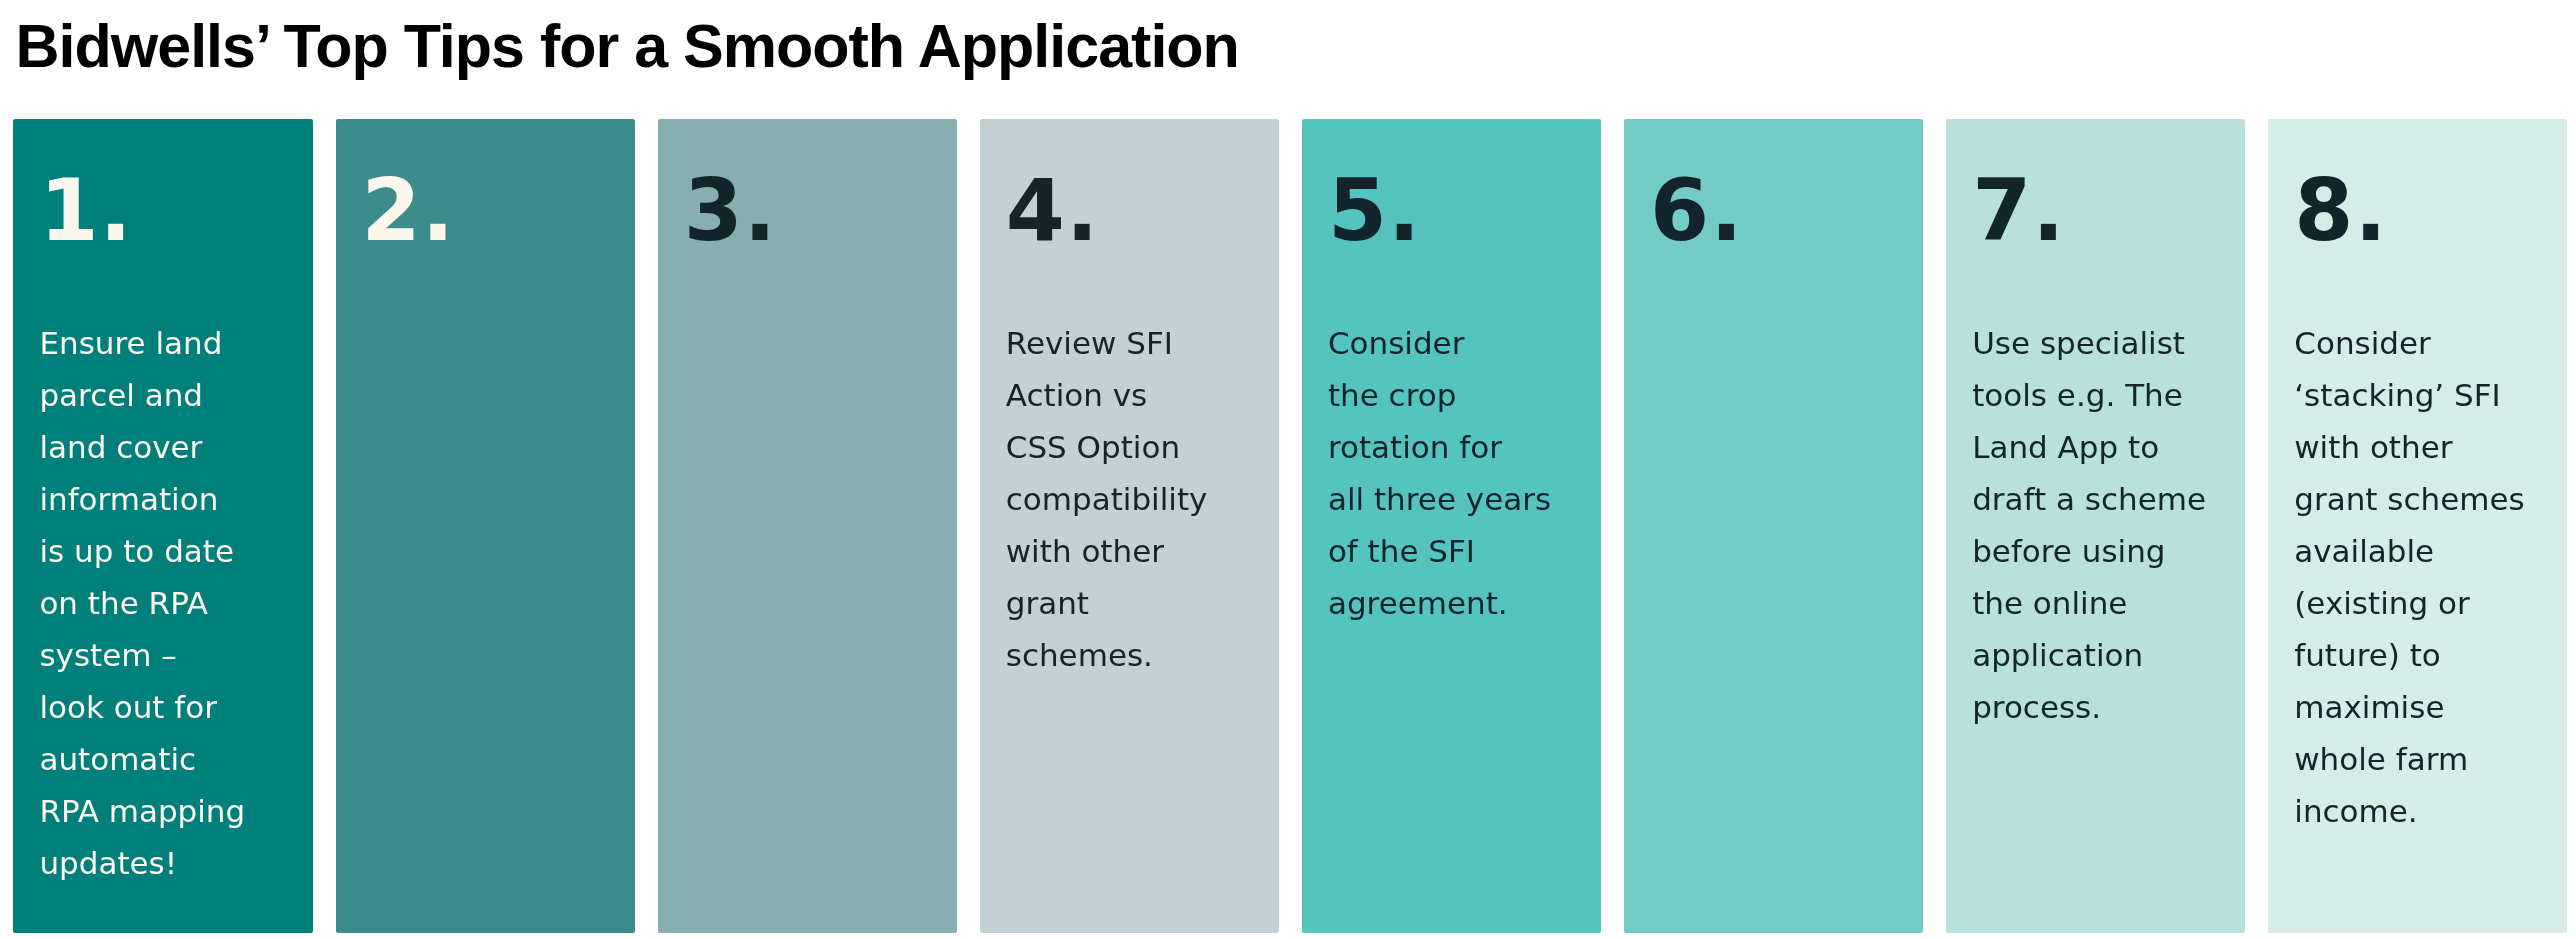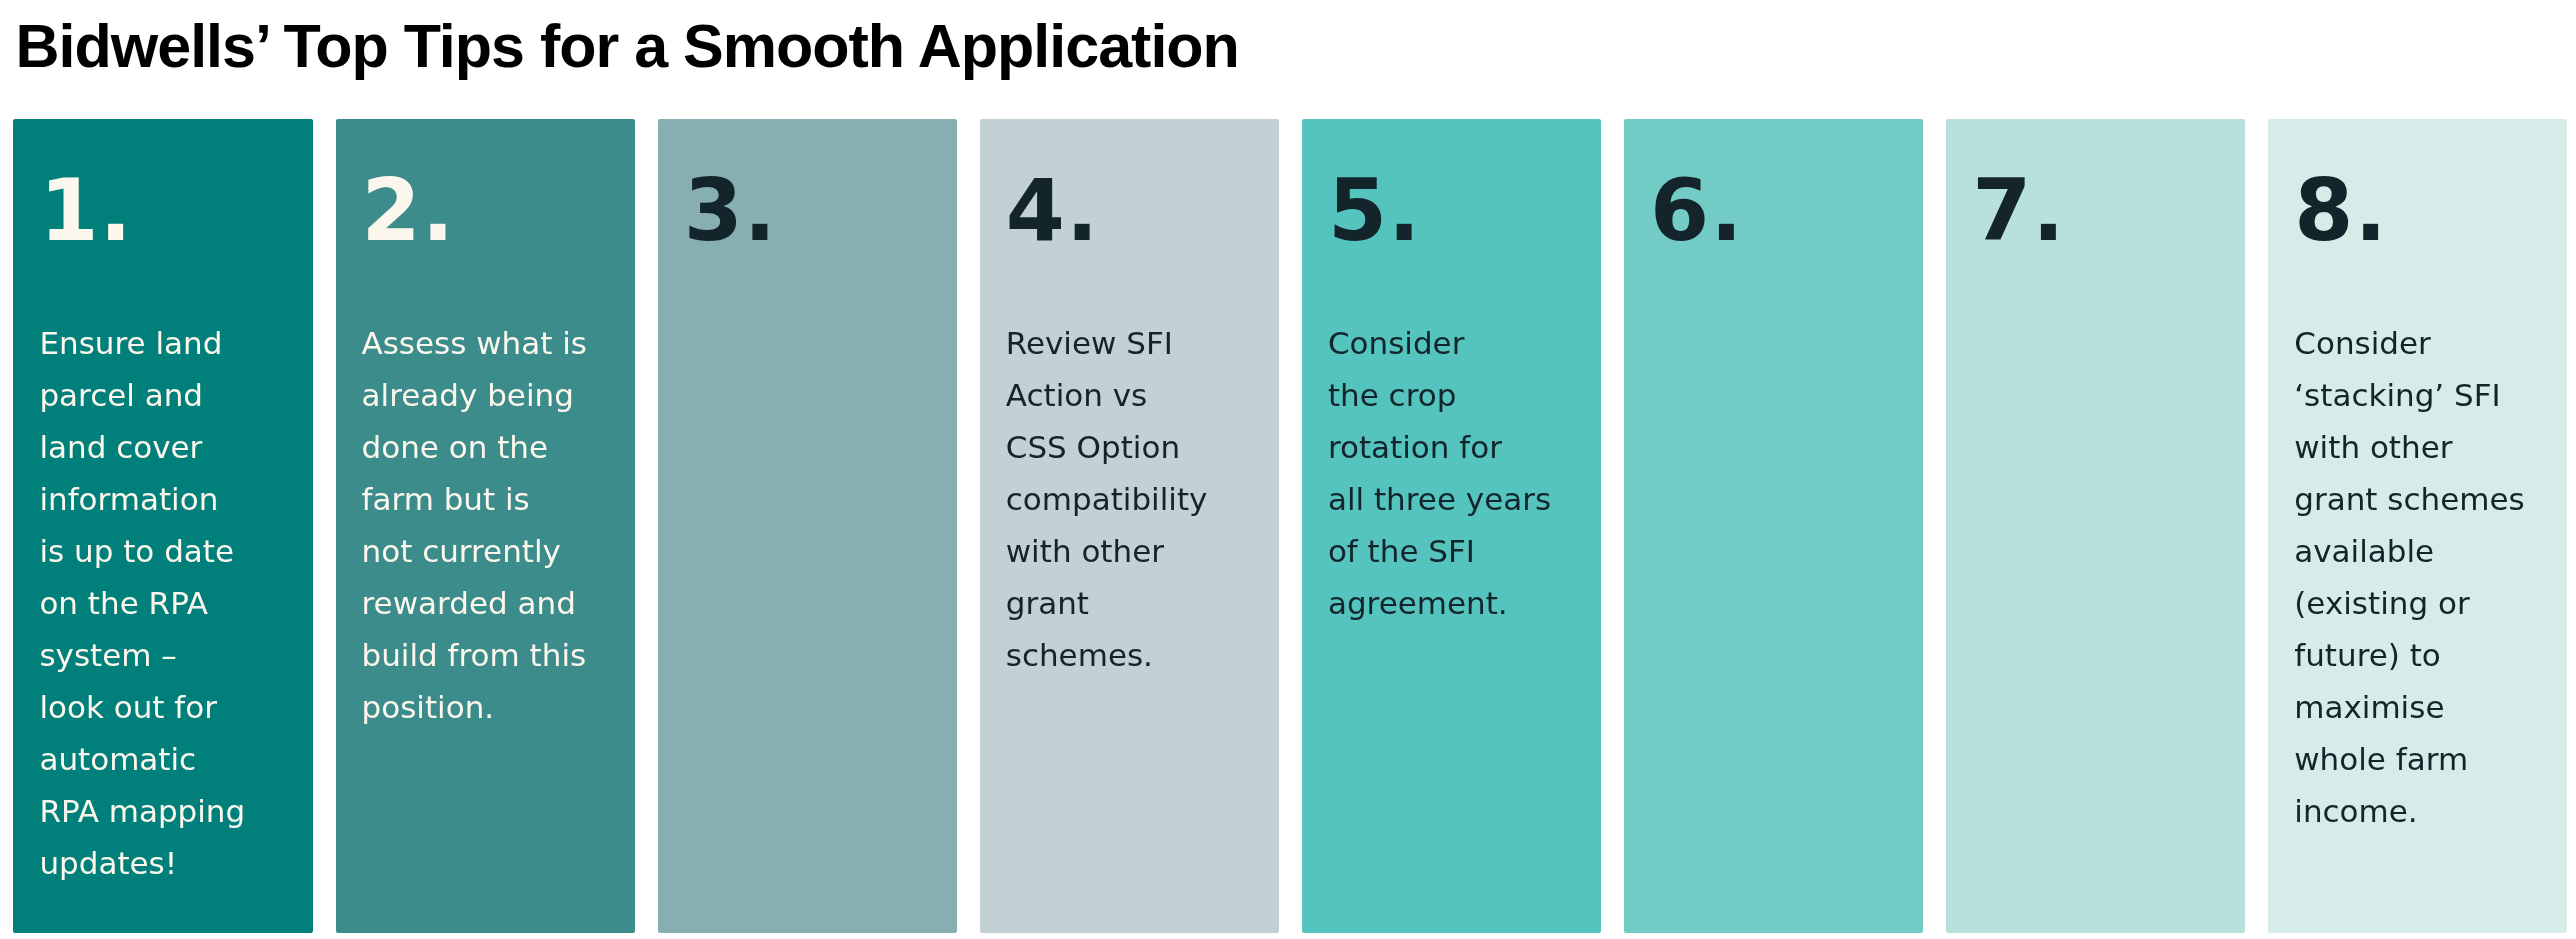--- a/index.html
+++ b/index.html
@@ -83,28 +83,20 @@
 on the RPA
 system –
 look out for
 automatic
 RPA mapping
 updates!</div>
     </div>
 
     <div class="tip-card" style="background-color: rgb(60, 140, 139); color: rgb(251, 247, 237);">
       <div class="tip-number">2.</div>
-      <div class="tip-text">Assess what is
-already being
-done on the
-farm but is
-not currently
-rewarded and
-build from this
-position.</div>
     </div>
 
     <div class="tip-card" style="background-color: rgb(135, 174, 177); color: rgb(19, 37, 42);">
       <div class="tip-number">3.</div>
     </div>
 
     <div class="tip-card" style="background-color: rgb(194, 209, 211); color: rgb(19, 37, 42);">
       <div class="tip-number">4.</div>
       <div class="tip-text">Review SFI
 Action vs
@@ -124,20 +116,28 @@
 of the SFI
 agreement.</div>
     </div>
 
     <div class="tip-card" style="background-color: rgb(115, 203, 197); color: rgb(19, 37, 42);">
       <div class="tip-number">6.</div>
     </div>
 
     <div class="tip-card" style="background-color: rgb(184, 224, 220); color: rgb(19, 37, 42);">
       <div class="tip-number">7.</div>
+      <div class="tip-text">Use specialist
+tools e.g. The
+Land App to
+draft a scheme
+before using
+the online
+application
+process.</div>
     </div>
 
     <div class="tip-card" style="background-color: rgb(214, 236, 232); color: rgb(19, 37, 42);">
       <div class="tip-number">8.</div>
       <div class="tip-text">Consider
 ‘stacking’ SFI
 with other
 grant schemes
 available
 (existing or

